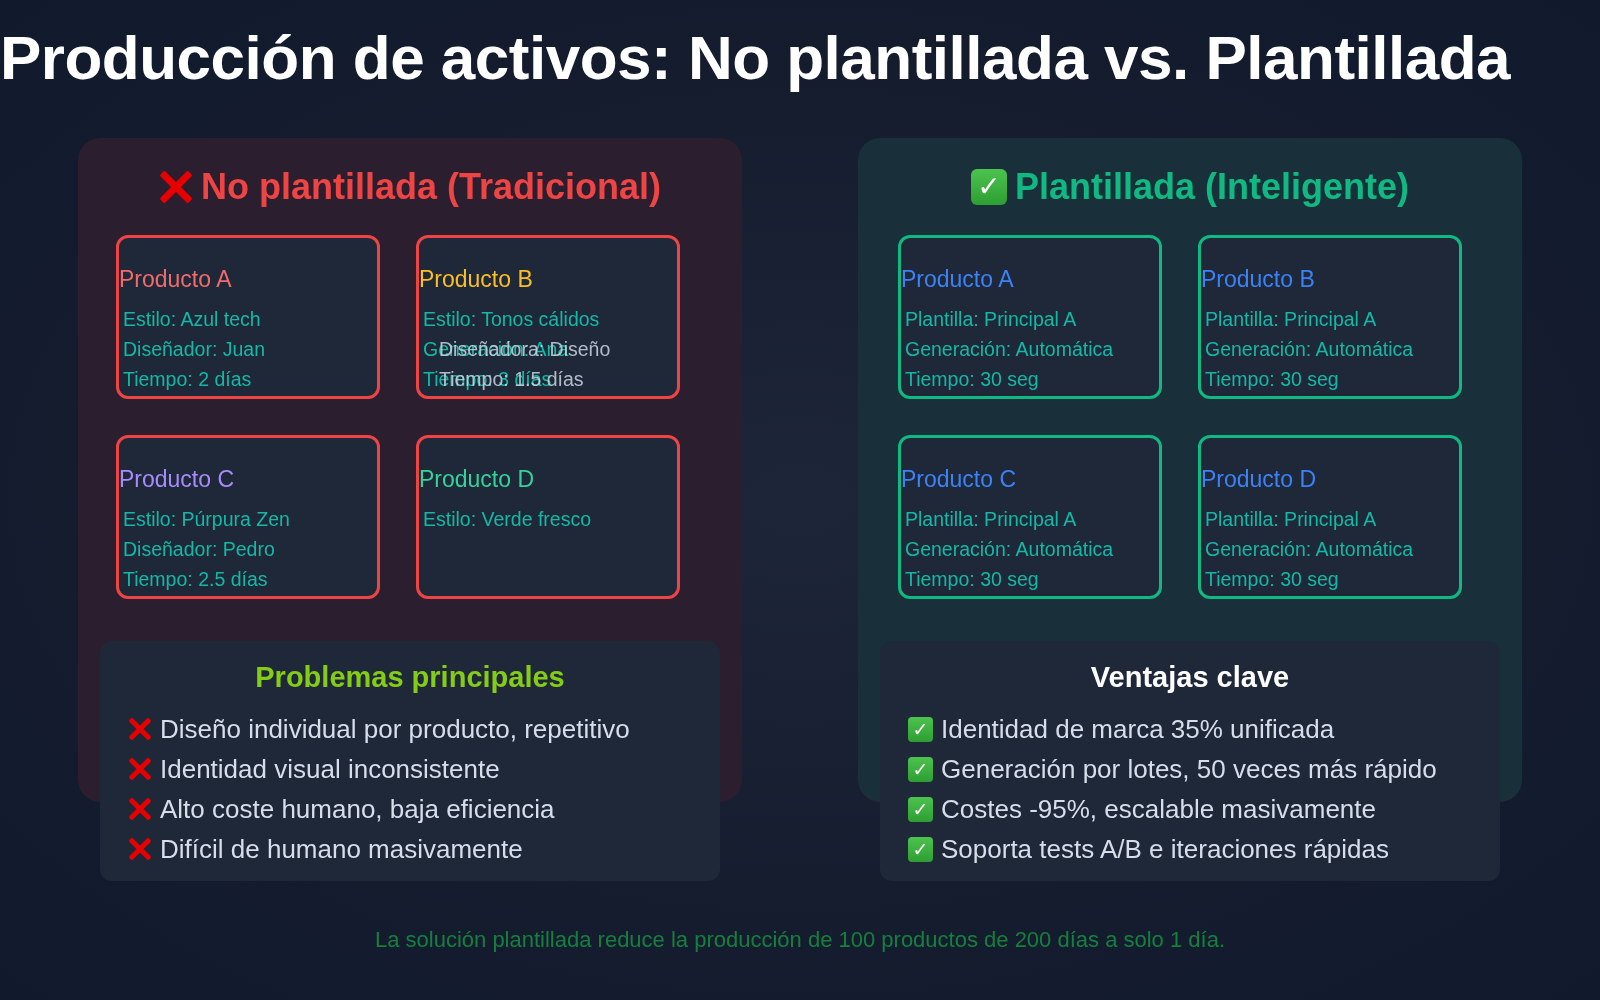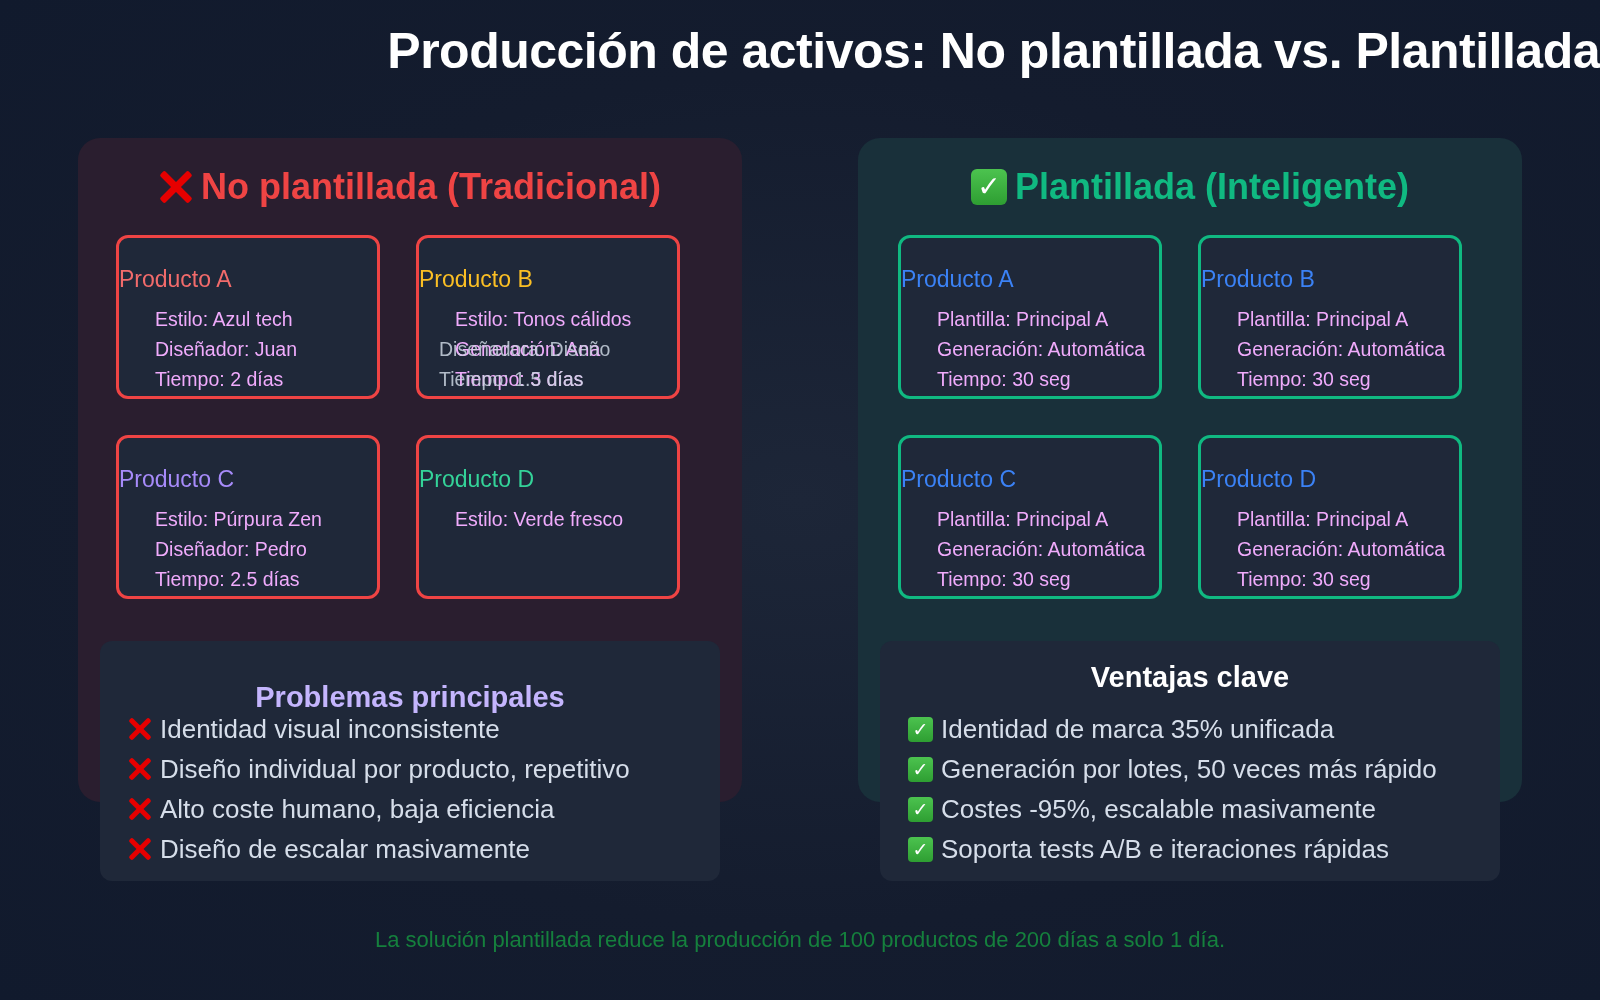--- a/index.html
+++ b/index.html
@@ -5,21 +5,21 @@
   * { box-sizing: border-box; margin: 0; padding: 0; }
   html, body { width: 1600px; height: 1000px; overflow: hidden; }
   body {
     background: radial-gradient(ellipse at 50% 50%, #1d2638 0%, #141c2e 60%, #111a2d 100%);
     font-family: "Liberation Sans", "DejaVu Sans", sans-serif;
     color: #cbd5e1;
     position: relative;
   }
   .title {
     position: absolute; left: 0; top: 22px; width: 1600px;
-    text-align: right; font-size: 50px; font-weight: 700; color: #ffffff;
+    text-align: left; font-size: 62px; font-weight: 700; color: #ffffff;
     letter-spacing: -0.5px;
   }
   .panel {
     position: absolute; top: 138px; width: 664px; height: 664px;
     border-radius: 22px;
   }
   .panel.bad { left: 78px; background: #2a1e2f; }
   .panel.good { left: 858px; background: #19303a; }
   .panel-title {
     position: absolute; top: 28px; left: 0; width: 100%;
@@ -51,33 +51,33 @@
     position: absolute; width: 264px; height: 164px;
     background: #1f2839; border-radius: 12px; border: 3px solid;
   }
   .bad .card { border-color: #ef4444; }
   .good .card { border-color: #10b981; }
   .card-title {
     position: absolute; top: 28px; left: 0; width: 100%;
     text-align: left; font-size: 23px;
   }
   .card-line {
-    position: absolute; left: 36px; font-size: 19.5px; color: #f0abfc; white-space: nowrap;
+    position: absolute; left: 4px; font-size: 19.5px; color: #14b8a6; white-space: nowrap;
   }
   .l1 { top: 70px; } .l2 { top: 100px; } .l3 { top: 130px; }
   .overlap { position: absolute; left: 20px; font-size: 19.5px; color: #cbd5e1; white-space: nowrap; opacity: 0.85; }
   .summary {
     position: absolute; left: 22px; top: 503px; width: 620px; height: 240px;
     background: #1f2839; border-radius: 12px;
   }
   .summary-title {
     position: absolute; top: 20px; left: 0; width: 100%; text-align: center;
     font-size: 29px; font-weight: 700;
   }
-  .bad .summary-title { color: #c4b5fd; margin-top: 20px; }
+  .bad .summary-title { color: #84cc16; }
   .good .summary-title { color: #ffffff; }
   .summary-list { position: absolute; top: 68px; left: 28px; list-style: none; }
   .summary-list li {
     display: flex; align-items: center; gap: 8px;
     font-size: 26px; color: #d6deea; height: 40px;
   }
   .footer {
     position: absolute; left: 0; top: 927px; width: 1600px; text-align: center;
     font-size: 22px; color: #15803d;
   }
@@ -120,33 +120,33 @@
   <div class="card" style="left:338px; top:297px;">
     <div class="card-title" style="color:#34d399">Producto D</div>
     <div class="card-line l1">Estilo: Verde fresco</div>
   </div>
 
   <div class="summary">
     <div class="summary-title">Problemas principales</div>
     <ul class="summary-list">
       <li>
           <span class="x-icon small"></span>
+          <span>Diseño individual por producto, repetitivo</span>
+        </li>
+      <li>
+          <span class="x-icon small"></span>
           <span>Identidad visual inconsistente</span>
         </li>
       <li>
           <span class="x-icon small"></span>
-          <span>Diseño individual por producto, repetitivo</span>
-        </li>
-      <li>
-          <span class="x-icon small"></span>
           <span>Alto coste humano, baja eficiencia</span>
         </li>
       <li>
           <span class="x-icon small"></span>
-          <span>Diseño de escalar masivamente</span>
+          <span>Difícil de humano masivamente</span>
         </li>
     </ul>
   </div>
 </div>
 
 <div class="panel good">
   <div class="panel-title">
     <span class="check-icon">✓</span>
     <span>Plantillada (Inteligente)</span>
   </div>

